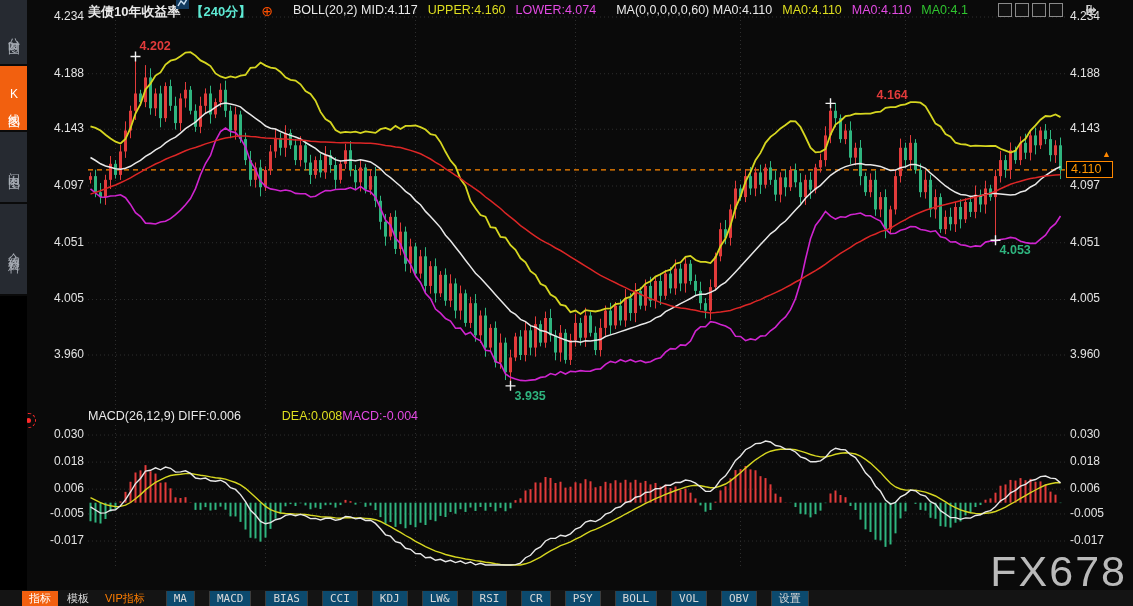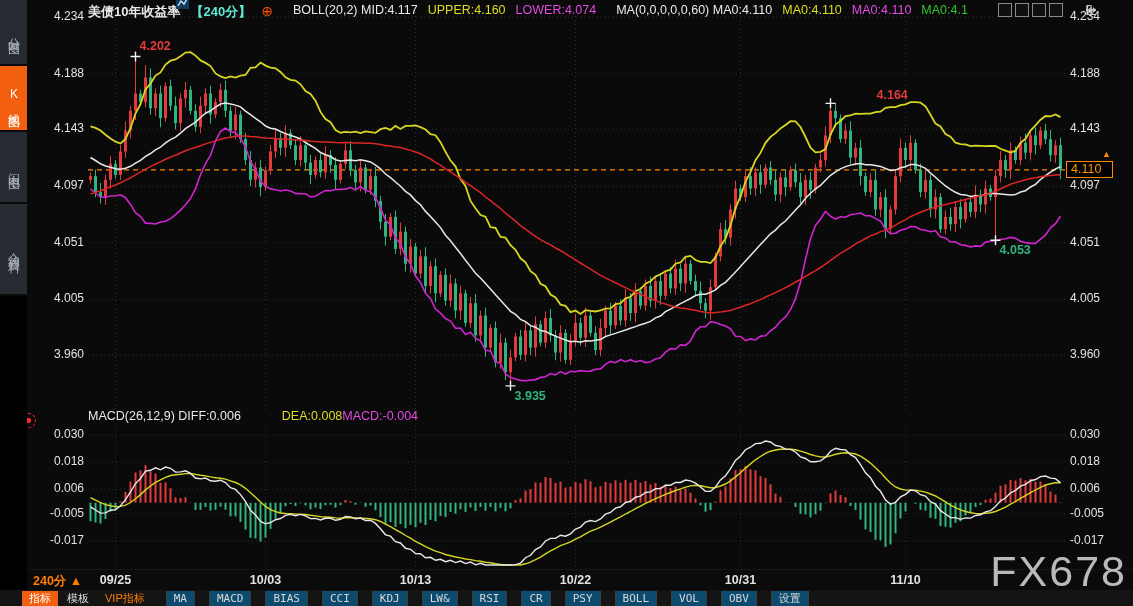--- a/index.html
+++ b/index.html
@@ -782,29 +782,20 @@
     </div>
   <div id="macd-marker"></div>
 
   <div id="annotations">
       <div class="ann" style="left: 139.5px; top: 39.4746px; color: rgb(226, 59, 59);">4.202</div>
       <div class="ann" style="left: 514.5px; top: 388.84px; color: rgb(47, 181, 127);">3.935</div>
       <div class="ann" style="left: 834.5px; top: 88px; color: rgb(226, 59, 59); margin-left: 42px;">4.164</div>
       <div class="ann" style="left: 999.5px; top: 243.278px; color: rgb(47, 181, 127);">4.053</div>
     </div>
 
-  <div id="date-row">
-    <span id="period">240分 ▲</span>
-  <div class="dlab" style="left: 115.5px;">09/25</div>
-      <div class="dlab" style="left: 265.5px;">10/03</div>
-      <div class="dlab" style="left: 415.5px;">10/13</div>
-      <div class="dlab" style="left: 575.5px;">10/22</div>
-      <div class="dlab" style="left: 740.5px;">10/31</div>
-      <div class="dlab" style="left: 905.5px;">11/10</div>
-    </div>
 
   <div id="watermark">FX678</div>
 
   <div id="toolbar">
       <div class="tb primary">指标</div>
       <div class="tb plain">模板</div>
       <div class="tb vip">VIP指标</div>
       <div class="tb cell">MA</div>
       <div class="tb cell">MACD</div>
       <div class="tb cell">BIAS</div>

